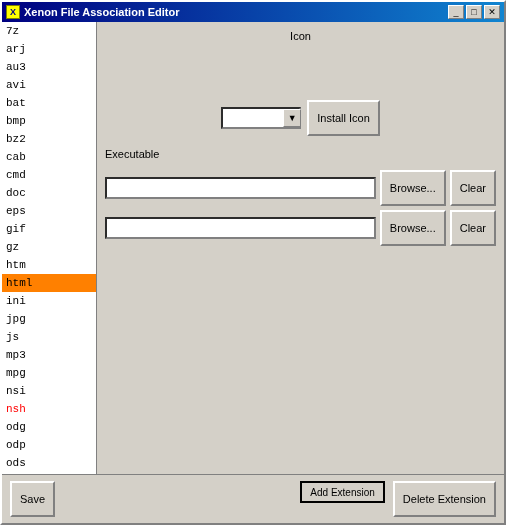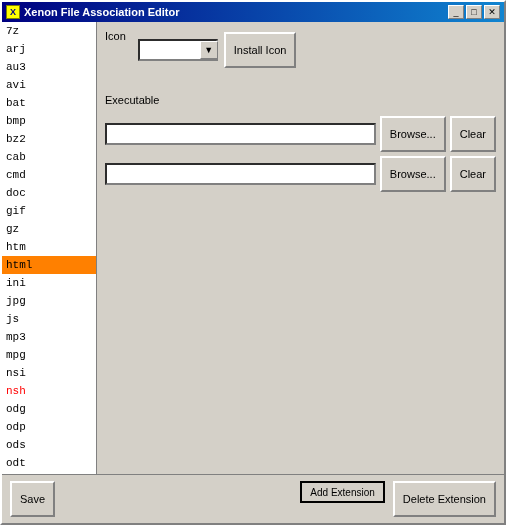--- a/index.html
+++ b/index.html
@@ -112,22 +112,23 @@
     }
 
     .section-label {
       font-size: 11px;
       color: #000000;
       margin-bottom: 6px;
     }
 
     .icon-section {
       display: flex;
-      flex-direction: row;
+      flex-direction: column;
       gap: 6px;
+      align-items: center;
     }
 
     .icon-row {
       display: flex;
       align-items: center;
       gap: 6px;
     }
 
     .combo-arrow {
       width: 18px;
@@ -271,20 +272,21 @@
     <div class="sidebar-item">7z</div>
         <div class="sidebar-item">arj</div>
         <div class="sidebar-item">au3</div>
         <div class="sidebar-item">avi</div>
         <div class="sidebar-item">bat</div>
         <div class="sidebar-item">bmp</div>
         <div class="sidebar-item">bz2</div>
         <div class="sidebar-item">cab</div>
         <div class="sidebar-item">cmd</div>
         <div class="sidebar-item">doc</div>
+        <div class="sidebar-item">eps</div>
         <div class="sidebar-item">gif</div>
         <div class="sidebar-item">gz</div>
         <div class="sidebar-item">htm</div>
         <div class="sidebar-item" style="background: rgb(255, 128, 0); color: rgb(0, 0, 0);">html</div>
         <div class="sidebar-item">ini</div>
         <div class="sidebar-item">jpg</div>
         <div class="sidebar-item">js</div>
         <div class="sidebar-item">mp3</div>
         <div class="sidebar-item">mpg</div>
         <div class="sidebar-item">nsi</div>
@@ -304,21 +306,21 @@
 
         <div class="icon-row">
           <div class="combo-wrapper">
             <input type="text" style="width: 60px;">
             <div class="combo-arrow">▼</div>
           </div>
           <button class="win-button">Install Icon</button>
         </div>
       </div>
 
-      <div class="executable-section" style="margin-top: 16px;">
+      <div class="executable-section" style="margin-top: 4px;">
         <div class="section-label">Executable</div>
 
         <div class="exec-row">
           <input type="text" class="exec-input" style="">
           <button class="win-button">Browse...</button>
           <button class="win-button">Clear</button>
         </div>
 
         <div class="exec-row">
           <input type="text" class="exec-input" style="">

